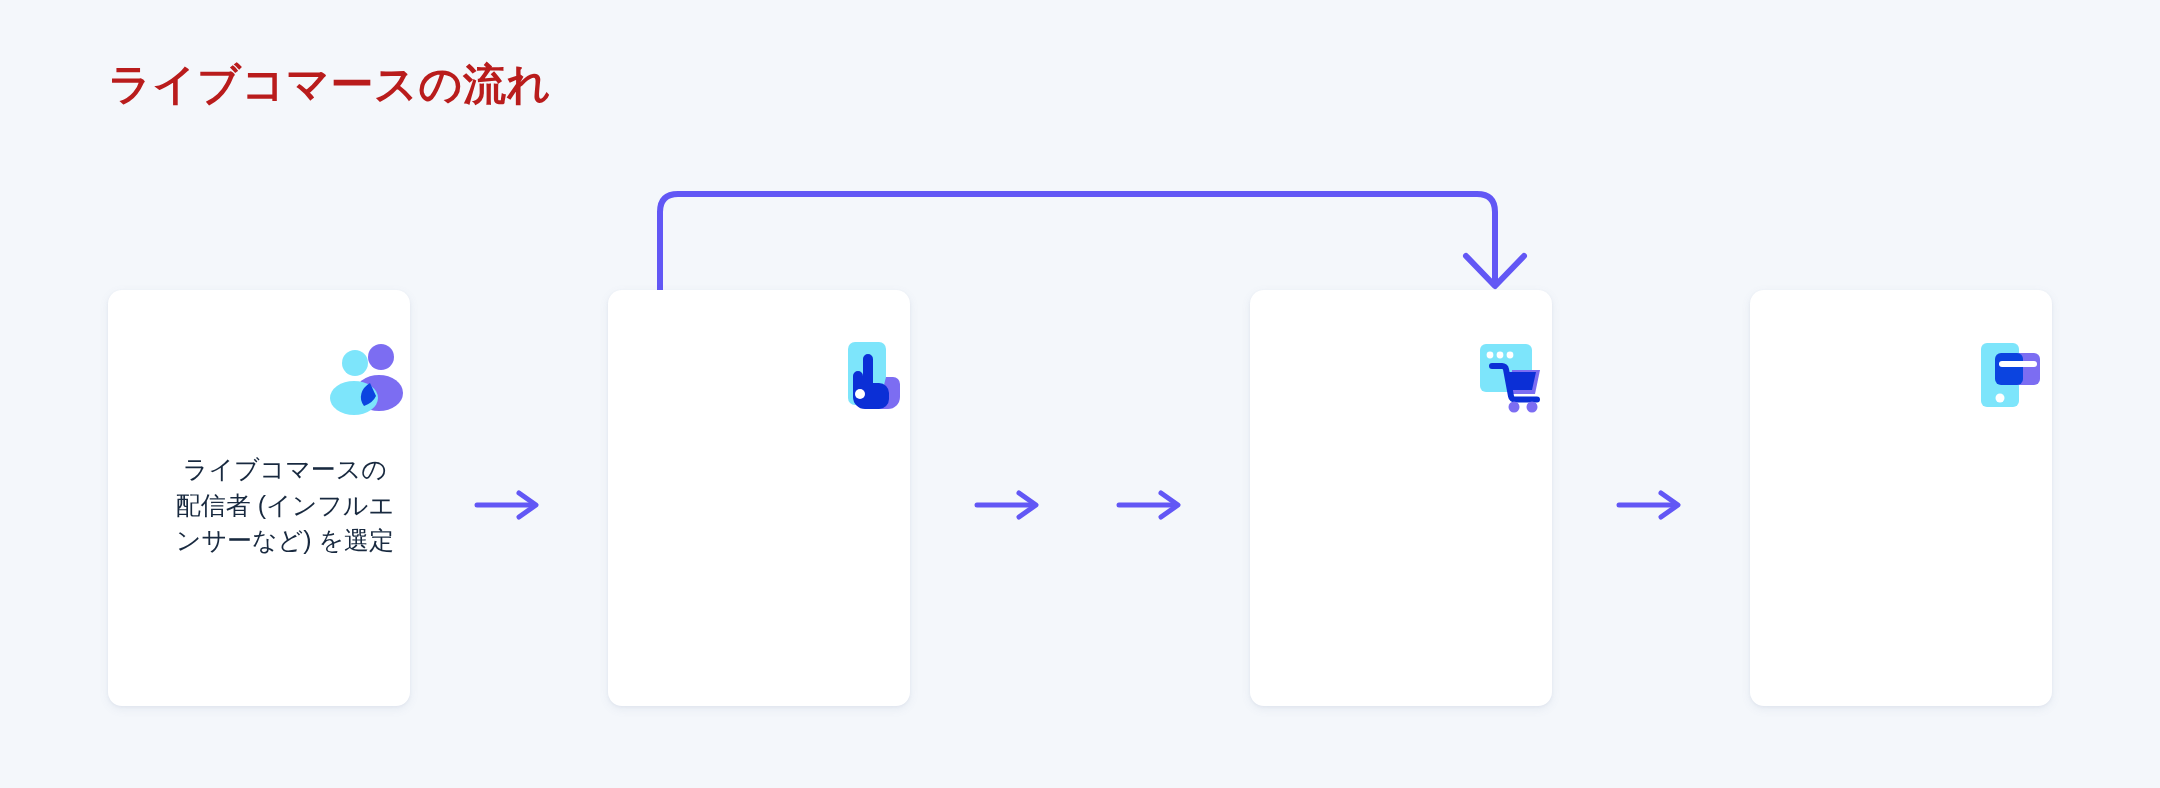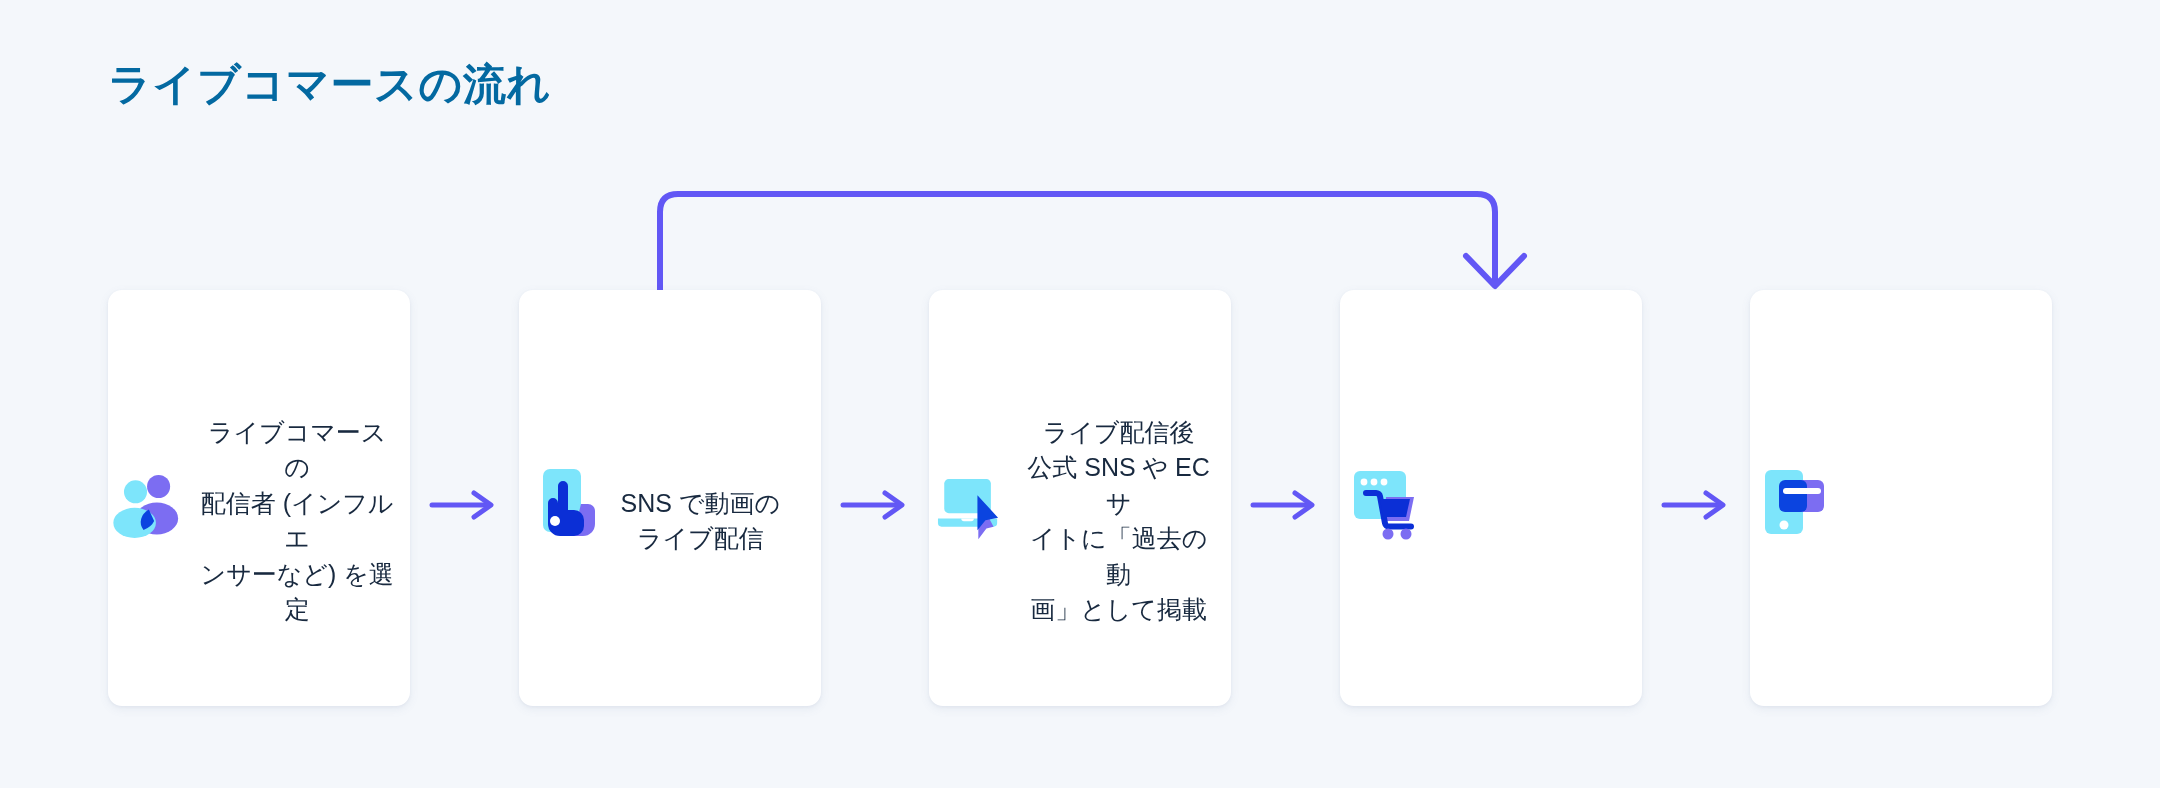--- a/index.html
+++ b/index.html
@@ -14,21 +14,21 @@
     overflow: hidden;
     position: relative;
   }
 
   #page-title {
     position: absolute;
     left: 108px;
     top: 56px;
     font-size: 43px;
     font-weight: 700;
-    color: #0369a1;
+    color: #b91c1c;
     letter-spacing: 0.5px;
     white-space: nowrap;
     font-family: Liberation Mono, monospace;
   }
 
   
   #flow {
     position: absolute;
     left: 0;
     top: 0;
@@ -58,22 +58,22 @@
   }
 
   .card {
     width: 302px;
     flex: 0 0 302px;
     background: #ffffff;
     border-radius: 14px;
     box-shadow: 0 3px 10px rgba(100, 120, 160, 0.10),
                 0 1px 3px rgba(100, 120, 160, 0.07);
     display: flex;
-    flex-direction: row;
-    align-items: center;
+    flex-direction: column;
+    align-items: flex-end;
     padding-top: 46px;
     box-sizing: border-box;
   }
 
   .card-icon {
     width: 86px;
     height: 86px;
     display: block;
     margin-bottom: 30px;
   }
@@ -134,44 +134,29 @@
       </svg>
     </div>
 
     <div class="card">
       <svg class="card-icon" viewBox="0 0 86 86" fill="none">
         <rect x="24" y="6" width="38" height="63" rx="7" fill="#7de5fb"></rect>
         <path d="M 62 41 h 7 a 7 7 0 0 1 7 7 v 13 a 12 12 0 0 1 -12 12 h -10 Z" fill="#7c6df2"></path>
         <path d="M 44 18 a 5 5 0 0 1 5 5 v 24 h 6 a 10 10 0 0 1 10 10 v 6 a 10 10 0 0 1 -10 10 h -14 a 12 12 0 0 1 -12 -12 V 40 a 5 5 0 0 1 10 0 v -17 a 5 5 0 0 1 5 -5 Z" fill="#0b2fd6"></path>
         <circle cx="36" cy="58" r="5" fill="#ffffff"></circle>
       </svg>
-      <div class="card-label">SNS で動画の
-ライブ配信</div>
     </div>
 
     <div class="step-arrow">
       <svg viewBox="0 0 70 30" width="70" height="30" fill="none">
         <path d="M 3 15 L 60 15" stroke="#6257f5" stroke-width="5" stroke-linecap="round"></path>
         <path d="M 45 3 L 62 15 L 45 27" stroke="#6257f5" stroke-width="5" stroke-linecap="round" stroke-linejoin="round" fill="none"></path>
       </svg>
     </div>
 
-    <div class="card">
-      <svg class="card-icon" viewBox="0 0 86 86" fill="none">
-        <rect x="17" y="13" width="52" height="38" rx="5" fill="#7de5fb"></rect>
-        <path d="M 10 57 h 66 a 0 0 0 0 1 0 0 v 5 a 4 4 0 0 1 -4 4 H 14 a 4 4 0 0 1 -4 -4 v -5 Z" fill="#7de5fb"></path>
-        <path d="M 36 57 h 14 a 3 3 0 0 1 -3 3 h -8 a 3 3 0 0 1 -3 -3 Z" fill="#ffffff"></path>
-        <path d="M 55 34 L 55 80 L 64 68 L 72 66 Z" fill="#7c6df2"></path>
-        <path d="M 54 31 L 54 70 L 63 59 L 77 56 Z" fill="#0b44e0"></path>
-      </svg>
-      <div class="card-label">ライブ配信後
-公式 SNS や EC サ
-イトに「過去の動
-画」として掲載</div>
-    </div>
 
     <div class="step-arrow">
       <svg viewBox="0 0 70 30" width="70" height="30" fill="none">
         <path d="M 3 15 L 60 15" stroke="#6257f5" stroke-width="5" stroke-linecap="round"></path>
         <path d="M 45 3 L 62 15 L 45 27" stroke="#6257f5" stroke-width="5" stroke-linecap="round" stroke-linejoin="round" fill="none"></path>
       </svg>
     </div>
 
     <div class="card">
       <svg class="card-icon" viewBox="0 0 86 86" fill="none">

